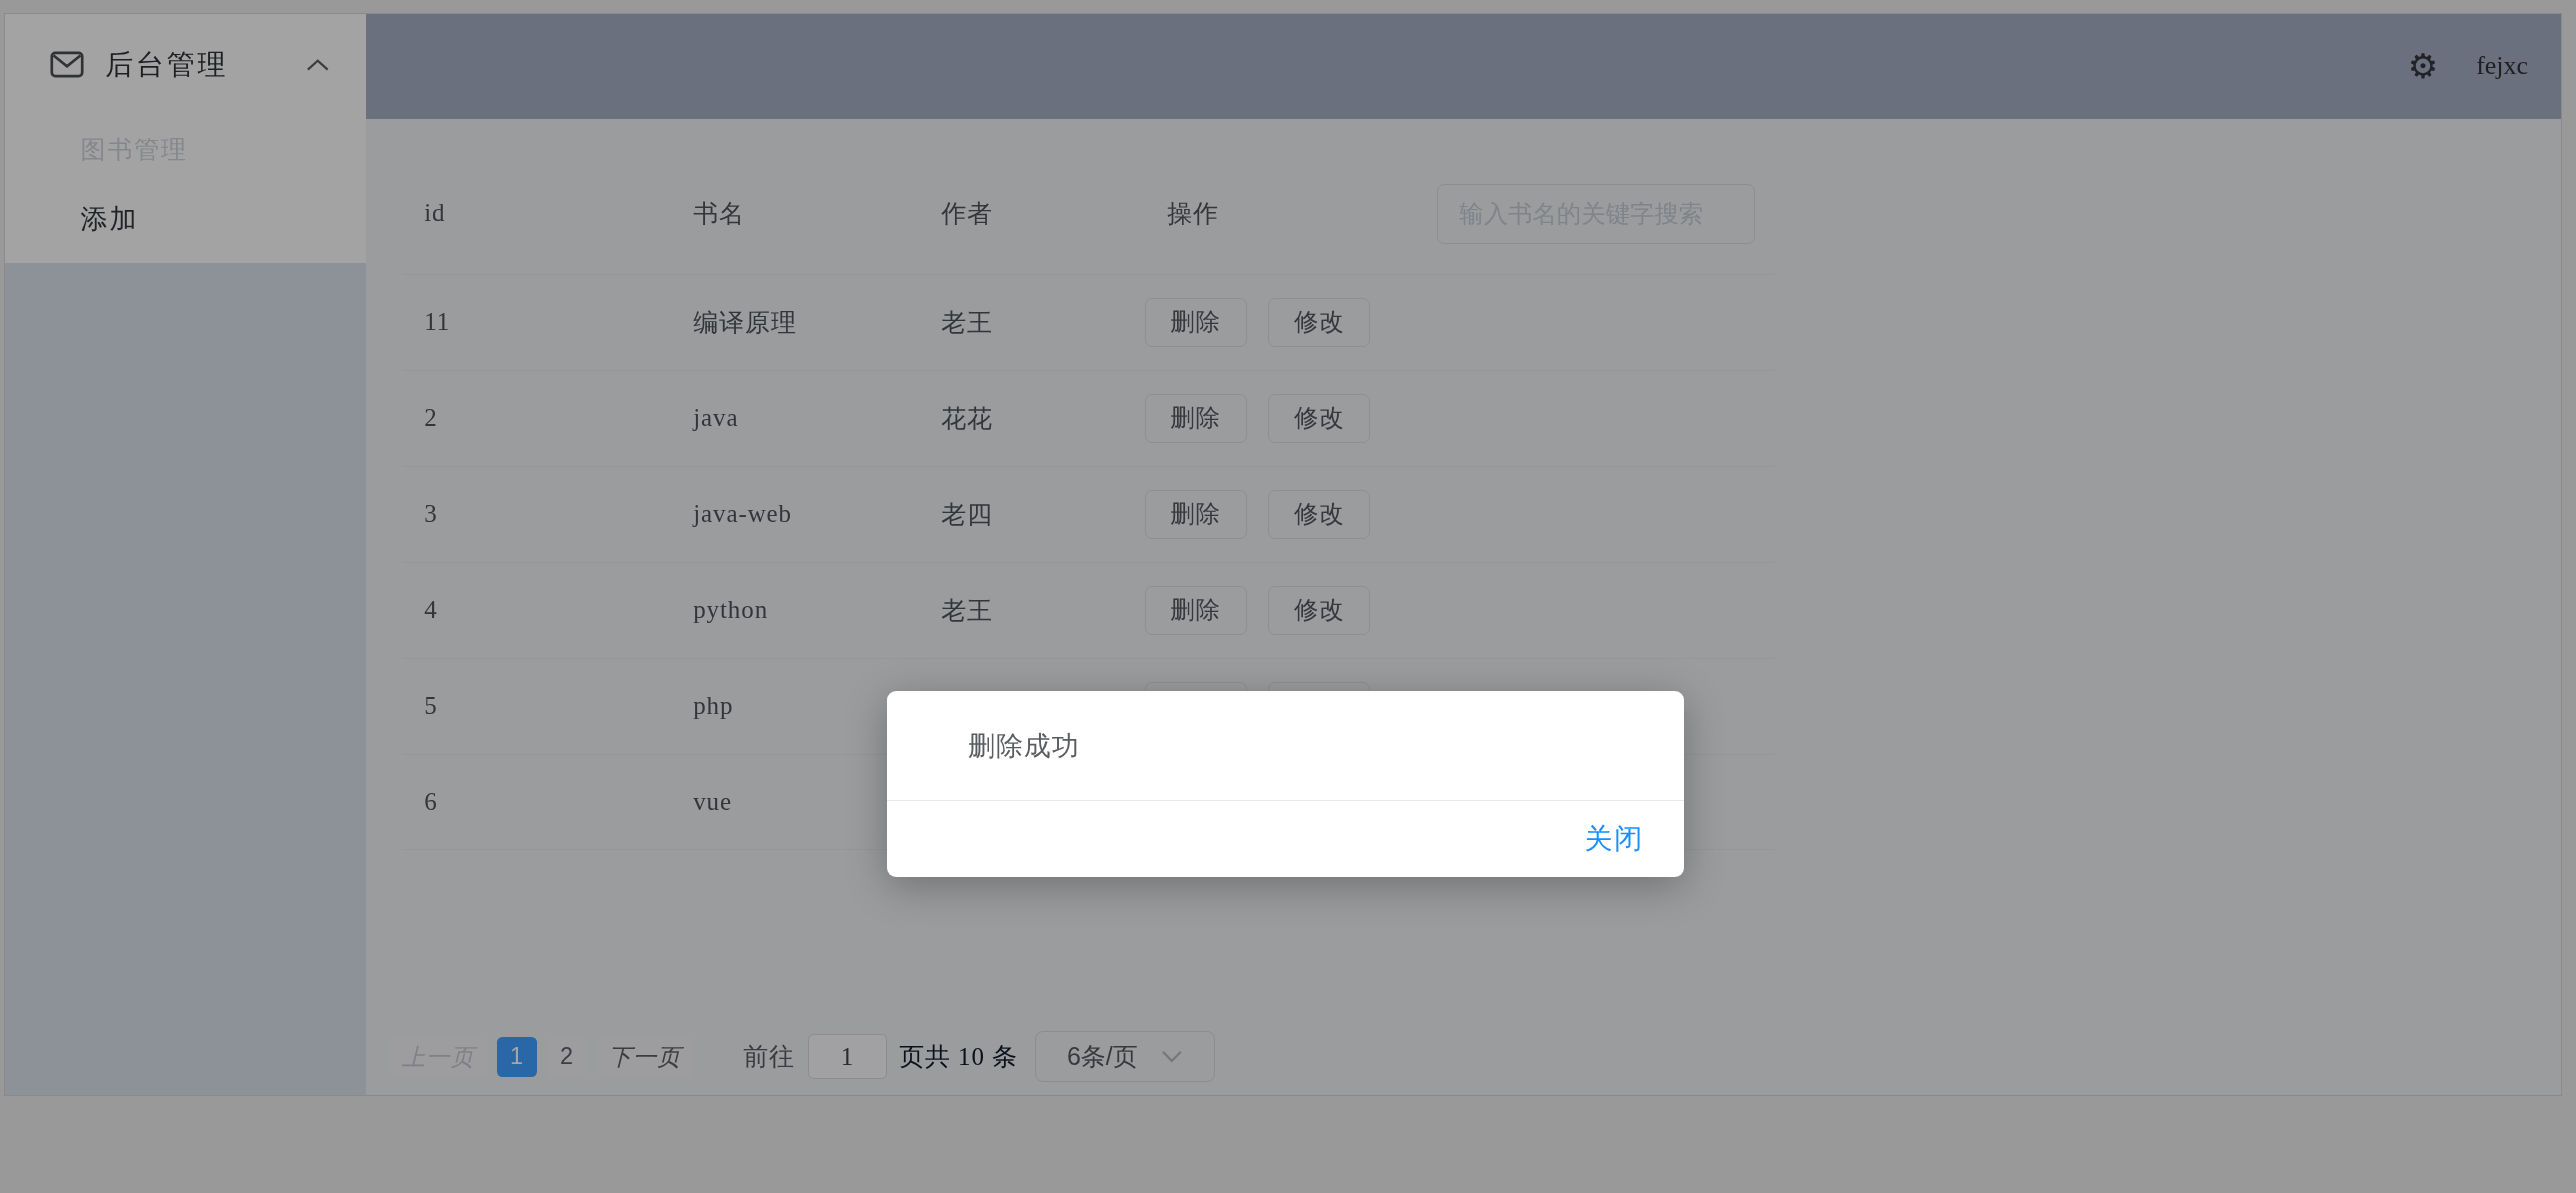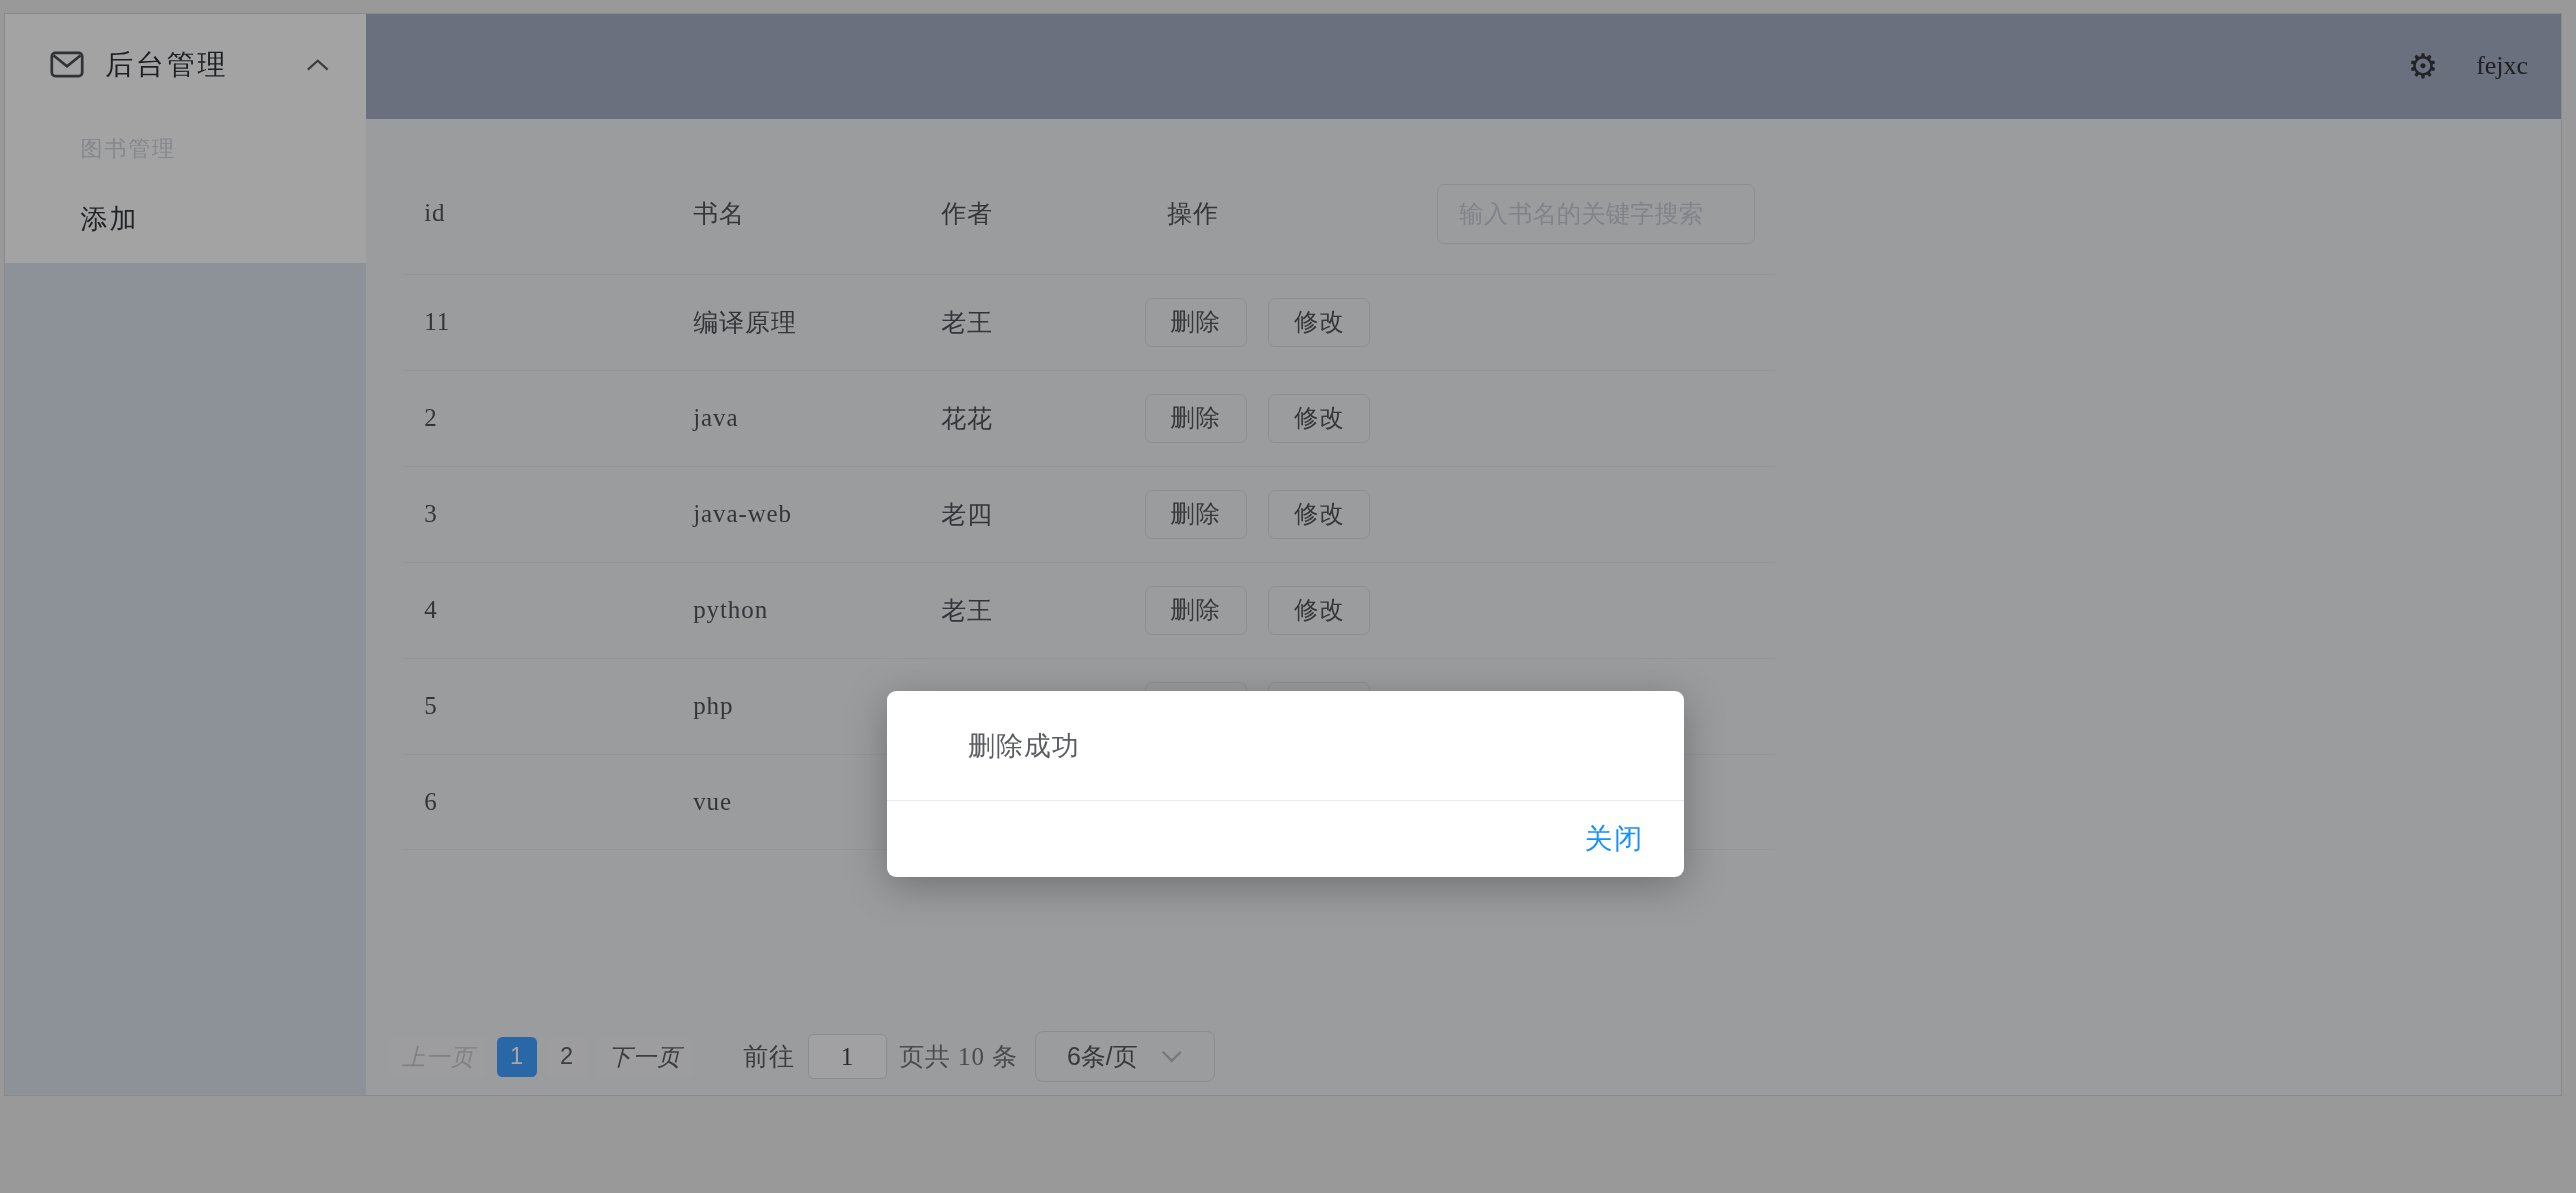--- a/index.html
+++ b/index.html
@@ -24,21 +24,21 @@
   .menu-title{
     height:99px;display:flex;align-items:center;padding:0 36px 0 45px;
     font-family:"Liberation Serif","DejaVu Serif",serif;
     font-size:28px;color:#2f3237;letter-spacing:2.7px;cursor:pointer;
   }
   .menu-title .label{flex:0 0 auto;margin-left:21.7px;}
   .menu-title .spacer{flex:1;}
   .menu-item{
     height:70px;display:flex;align-items:center;padding-left:76px;
     font-family:"Liberation Serif","DejaVu Serif",serif;
-    font-size:22px;letter-spacing:1.8px;cursor:pointer;
+    font-size:25px;letter-spacing:1.8px;cursor:pointer;
   }
   .menu-item.dim{color:#ccd0d6;}
   .menu-item.active{color:#34373c;font-size:27px;}
 
   
   .main-col{flex:1;display:flex;flex-direction:column;min-width:0;}
   .topbar{
     height:105px;flex:0 0 105px;background:#a3acc0;
     display:flex;align-items:center;justify-content:flex-end;
     padding-right:32.5px;box-sizing:border-box;
@@ -110,21 +110,21 @@
     font-size:25px;color:#585c63;letter-spacing:0.9px;
   }
   .pg-input{
     width:79px;height:45px;box-sizing:border-box;margin:0 12.6px;
     border:1.8px solid #d5d8df;border-radius:5.4px;background:#f7f8fa;
     text-align:center;font-family:"Liberation Serif","DejaVu Serif",serif;
     font-size:25px;color:#3f4248;outline:none;
   }
   .pg-total{
     font-family:"Liberation Serif","DejaVu Serif",serif;
-    font-size:25px;color:#737373;letter-spacing:0.9px;
+    font-size:25px;color:#0f172a;letter-spacing:0.9px;
   }
   .pg-select{
     margin-left:17px;width:180px;height:51px;box-sizing:border-box;
     border:1.8px solid #d5d8df;border-radius:8px;
     display:flex;align-items:center;justify-content:center;gap:23.5px;
     cursor:pointer;
   }
   .pg-select .sel-label{
     font-family:"Liberation Sans","DejaVu Sans",sans-serif;
     font-size:25px;color:#55585e;

